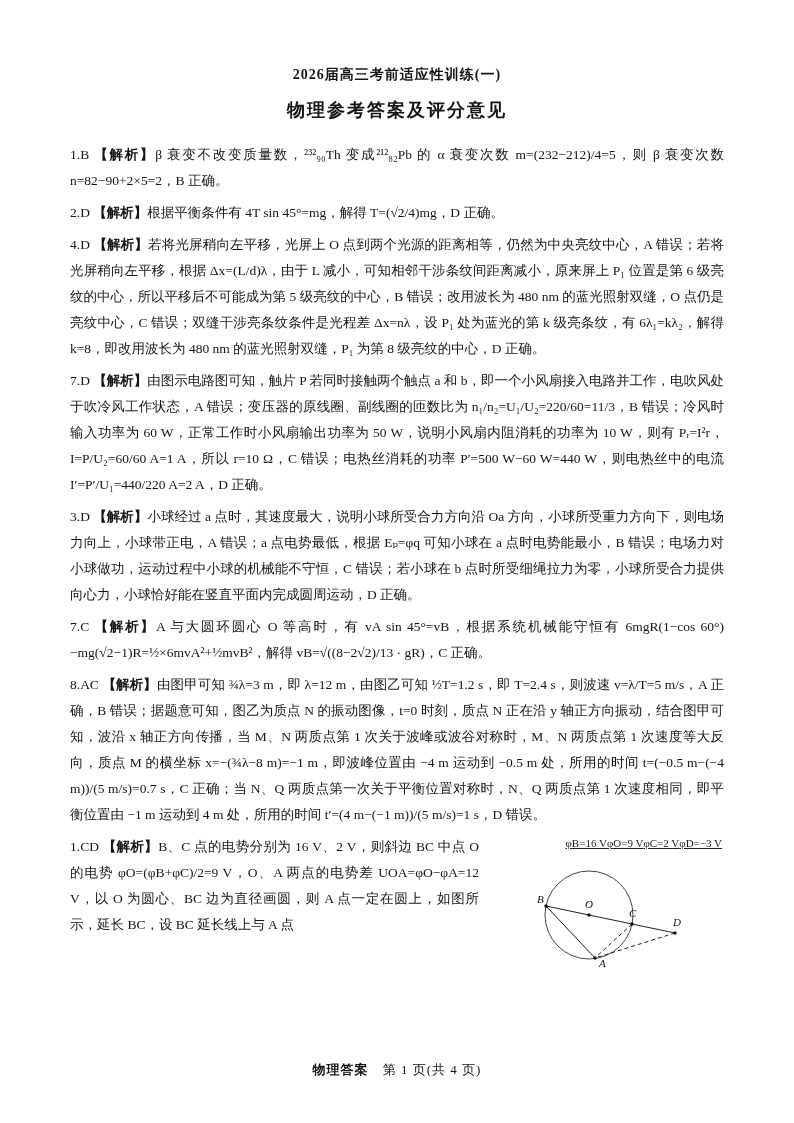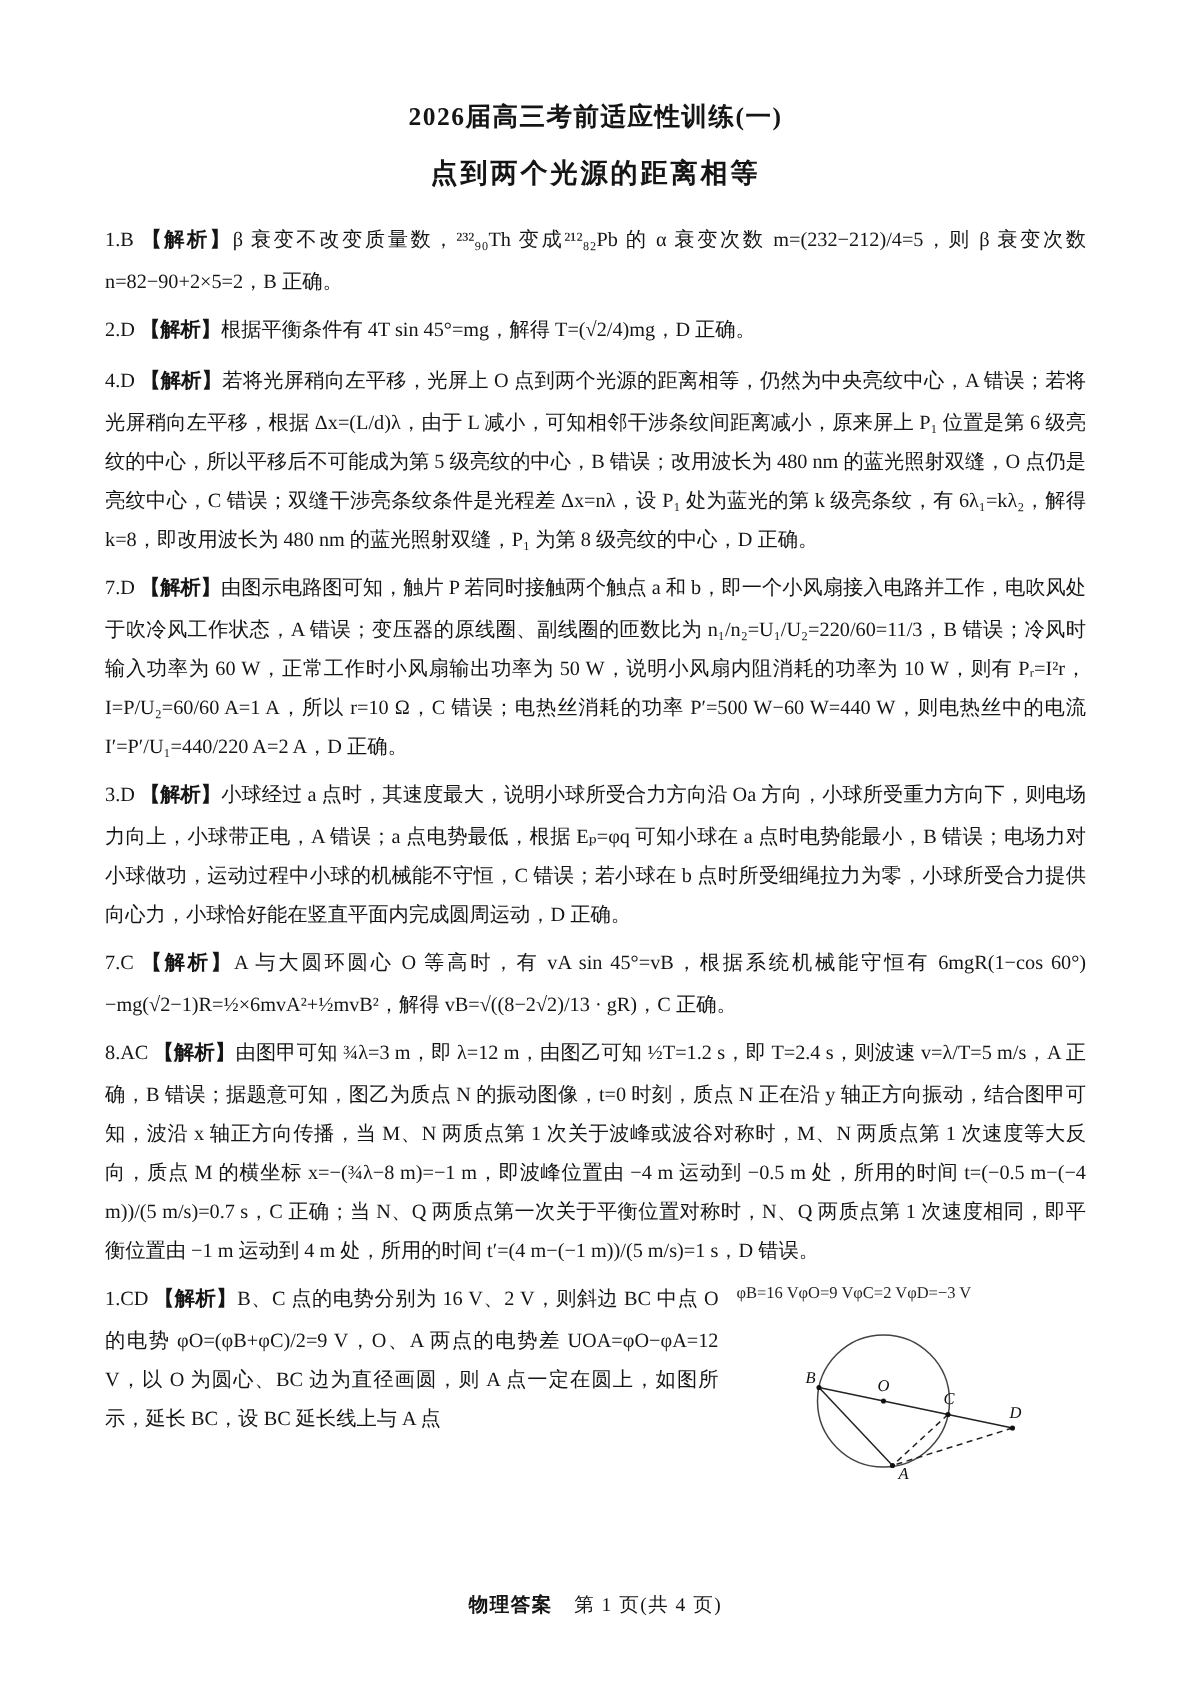--- a/index.html
+++ b/index.html
@@ -6,60 +6,60 @@
   .page{
     position:relative;
     width:794px;height:1123px;
     box-sizing:border-box;
     padding:66px 70px 40px 70px;
     font-family:"Liberation Serif","DejaVu Serif",serif;
     font-size:13.5px;color:#151515;
     overflow:hidden;
   }
   .title1{
-    text-align:center;font-weight:bold;font-size:17px;
+    text-align:center;font-weight:bold;font-size:14px;
     margin:0 0 14px 0;letter-spacing:1px;
   }
   .title2{
     text-align:center;font-weight:bold;font-size:18px;
     margin:0 0 20px 0;letter-spacing:2px;
   }
   .item{
     text-align:justify;
     line-height:26px;
     margin:0 0 6px 0;
   }
   .item .num{font-weight:normal;}
-  .item .lbl{font-weight:bold;font-family:Liberation Mono, monospace;}
+  .item .lbl{font-weight:bold;}
   .item9-wrap{overflow:hidden;}
   .figure{
     float:right;
     width:235px;
     margin:2px 0 4px 10px;
     font-size:11px;
     line-height:15px;
   }
   .fig-labels{
-    display:flex;justify-content:flex-start;
-    padding:0 2px;color:#222;
+    display:flex;justify-content:flex-end;
+    padding:0 2px;color:#222;text-decoration:underline;
   }
   .figure svg{display:block;margin-top:2px;}
   .footer{
     position:absolute;left:0;right:0;bottom:44px;
     text-align:center;font-size:13px;letter-spacing:1px;
   }
   .footer .f-bold{font-weight:bold;margin-right:10px;}
 </style>
 </head>
 <body>
 
 <div class="page">
 
   <h1 class="title1">2026届高三考前适应性训练(一)</h1>
-  <h2 class="title2">点到两个光源的距离相等</h2>
+  <h2 class="title2">物理参考答案及评分意见</h2>
 
   <p class="item">
     <span class="num">1.B</span>
     <span class="lbl">【解析】</span><span>β 衰变不改变质量数，²³²₉₀Th 变成²¹²₈₂Pb 的 α 衰变次数 m=(232−212)/4=5，则 β 衰变次数 n=82−90+2×5=2，B 正确。</span>
   </p>
 
   <p class="item">
     <span class="num">2.D</span>
     <span class="lbl">【解析】</span><span>根据平衡条件有 4T sin 45°=mg，解得 T=(√2/4)mg，D 正确。</span>
   </p>

